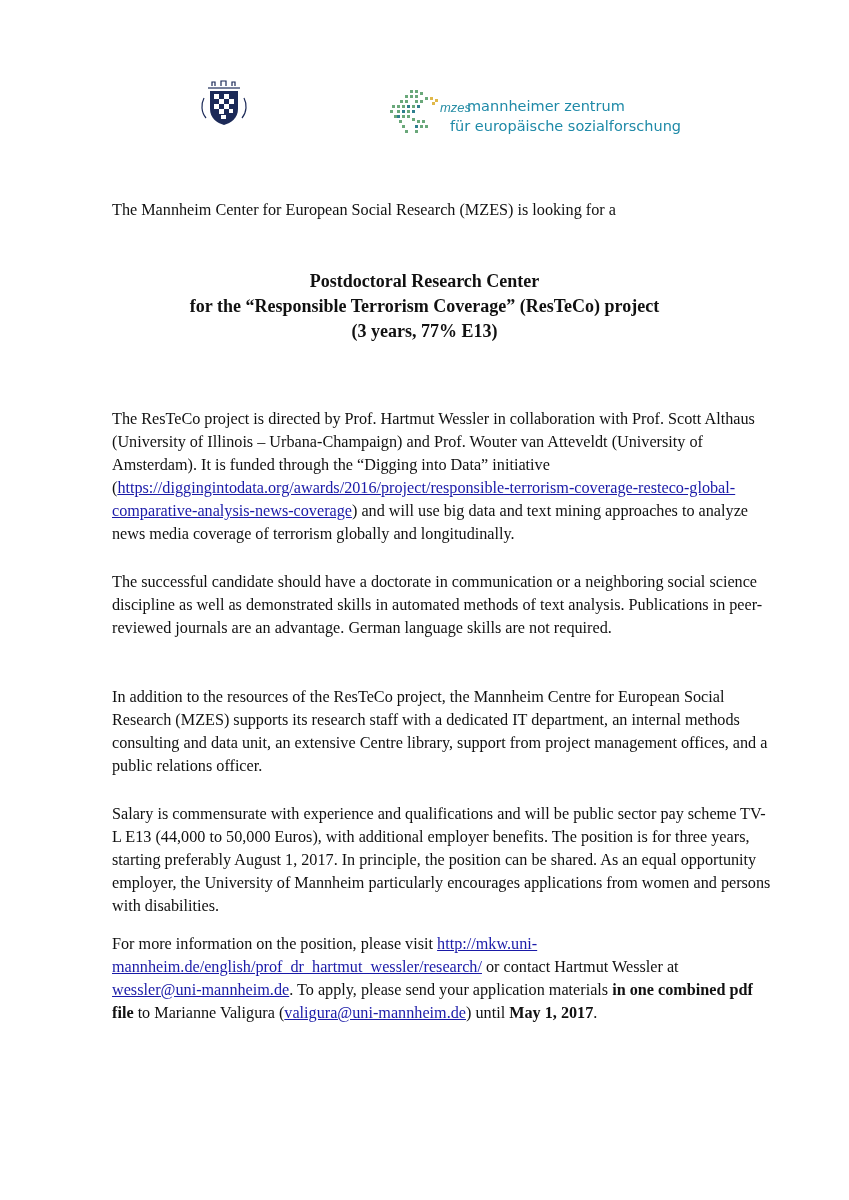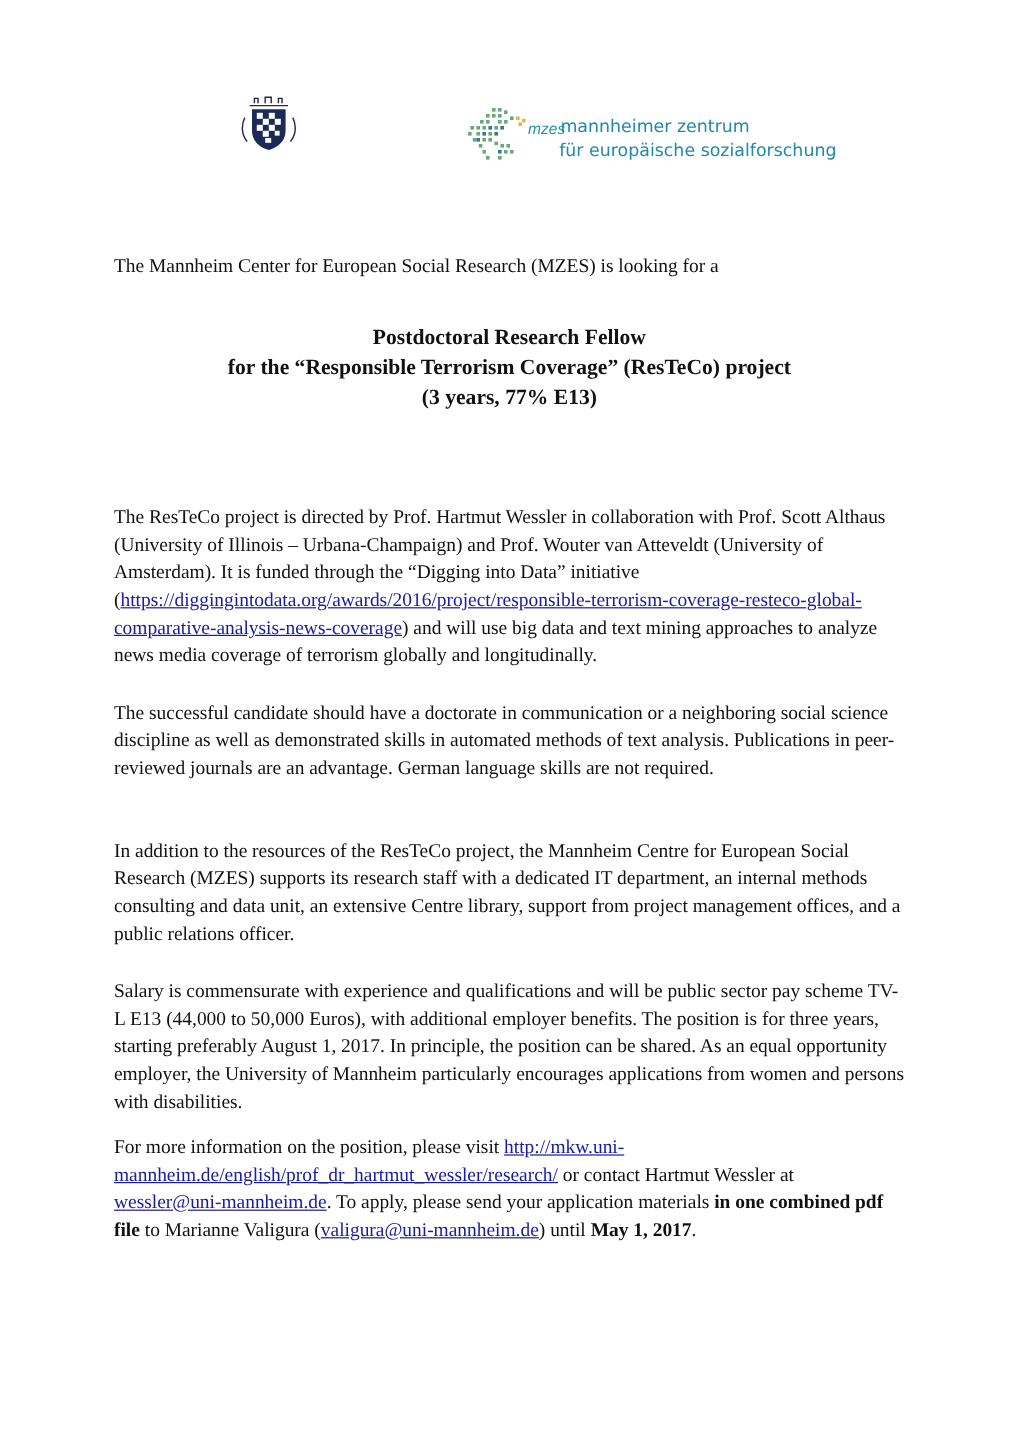--- a/index.html
+++ b/index.html
@@ -6,22 +6,22 @@
   body { width: 849px; height: 1200px; position: relative; overflow: hidden; font-family: "Liberation Serif", serif; color: #111; }
   .logo-uni { position: absolute; left: 200px; top: 80px; height: 50px; display: flex; align-items: center; }
   .crest { width: 48px; height: 50px; position: relative; margin-right: 4px; }
   .uni-text { font-family: "Liberation Serif", serif; color: #1c2a58; line-height: 19px; letter-spacing: 1px; }
   .uni-text div { font-size: 19px; }
   .logo-mzes { position: absolute; left: 388px; top: 86px; height: 60px; width: 285px; }
   .mzes-map { position: absolute; left: 0; top: 2px; width: 70px; height: 52px; }
   .mzes-word { position: absolute; left: 52px; top: 14px; font-family: Liberation Sans, sans-serif; font-style: italic; font-size: 13px; color: #2a8fa6; }
   .mzes-line { position: absolute; left: 79px; font-family: "DejaVu Sans", sans-serif; font-size: 14.5px; color: #1f8aa8; white-space: nowrap; }
   .mzes-line.l1 { top: 12px; }
-  .mzes-line.l2 { top: 32px; left: 78px; }
-  .p { position: absolute; left: 95px; width: 660px; font-size: 16.2px; line-height: 23px; margin-top: 12px; }
+  .mzes-line.l2 { top: 32px; left: 62px; }
+  .p { position: absolute; left: 112px; width: 660px; font-size: 16.2px; line-height: 23px; }
   .intro { top: 199px; }
   .heading { position: absolute; left: 0; width: 849px; top: 269px; text-align: center; font-weight: bold; font-size: 18px; line-height: 25px; }
   .p1 { top: 408px; }
   .p2 { top: 571px; }
   .p3 { top: 686px; }
   .p4 { top: 803px; }
   .p5 { top: 933px; }
   a { color: #1a1aa8; text-decoration: underline; }
   b { font-weight: bold; }
 </style>
@@ -101,21 +101,21 @@
     </g>
   </svg>
   <span class="mzes-word">mzes</span>
   <span class="mzes-line l1">mannheimer zentrum</span>
   <span class="mzes-line l2">für europäische sozialforschung</span>
 </div>
 
 <div class="p intro">The Mannheim Center for European Social Research (MZES) is looking for a</div>
 
 <div class="heading">
-  <div>Postdoctoral Research Fellow</div>
+  <div>Postdoctoral Research Center</div>
   <div>for the “Responsible Terrorism Coverage” (ResTeCo) project</div>
   <div>(3 years, 77% E13)</div>
 </div>
 
 <div class="p p1"><span>The ResTeCo project is directed by Prof. Hartmut Wessler in collaboration with Prof. Scott Althaus (University of Illinois – Urbana-Champaign) and Prof. Wouter van Atteveldt (University of Amsterdam). It is funded through the “Digging into Data” initiative (</span><a style="color: rgb(26, 26, 168);">https://diggingintodata.org/awards/2016/project/responsible-terrorism-coverage-resteco-global-comparative-analysis-news-coverage</a><span>) and will use big data and text mining approaches to analyze news media coverage of terrorism globally and longitudinally.</span></div>
 
 <div class="p p2">The successful candidate should have a doctorate in communication or a neighboring social science discipline as well as demonstrated skills in automated methods of text analysis. Publications in peer-reviewed journals are an advantage. German language skills are not required.</div>
 
 <div class="p p3">In addition to the resources of the ResTeCo project, the Mannheim Centre for European Social Research (MZES) supports its research staff with a dedicated IT department, an internal methods consulting and data unit, an extensive Centre library, support from project management offices, and a public relations officer.</div>
 

